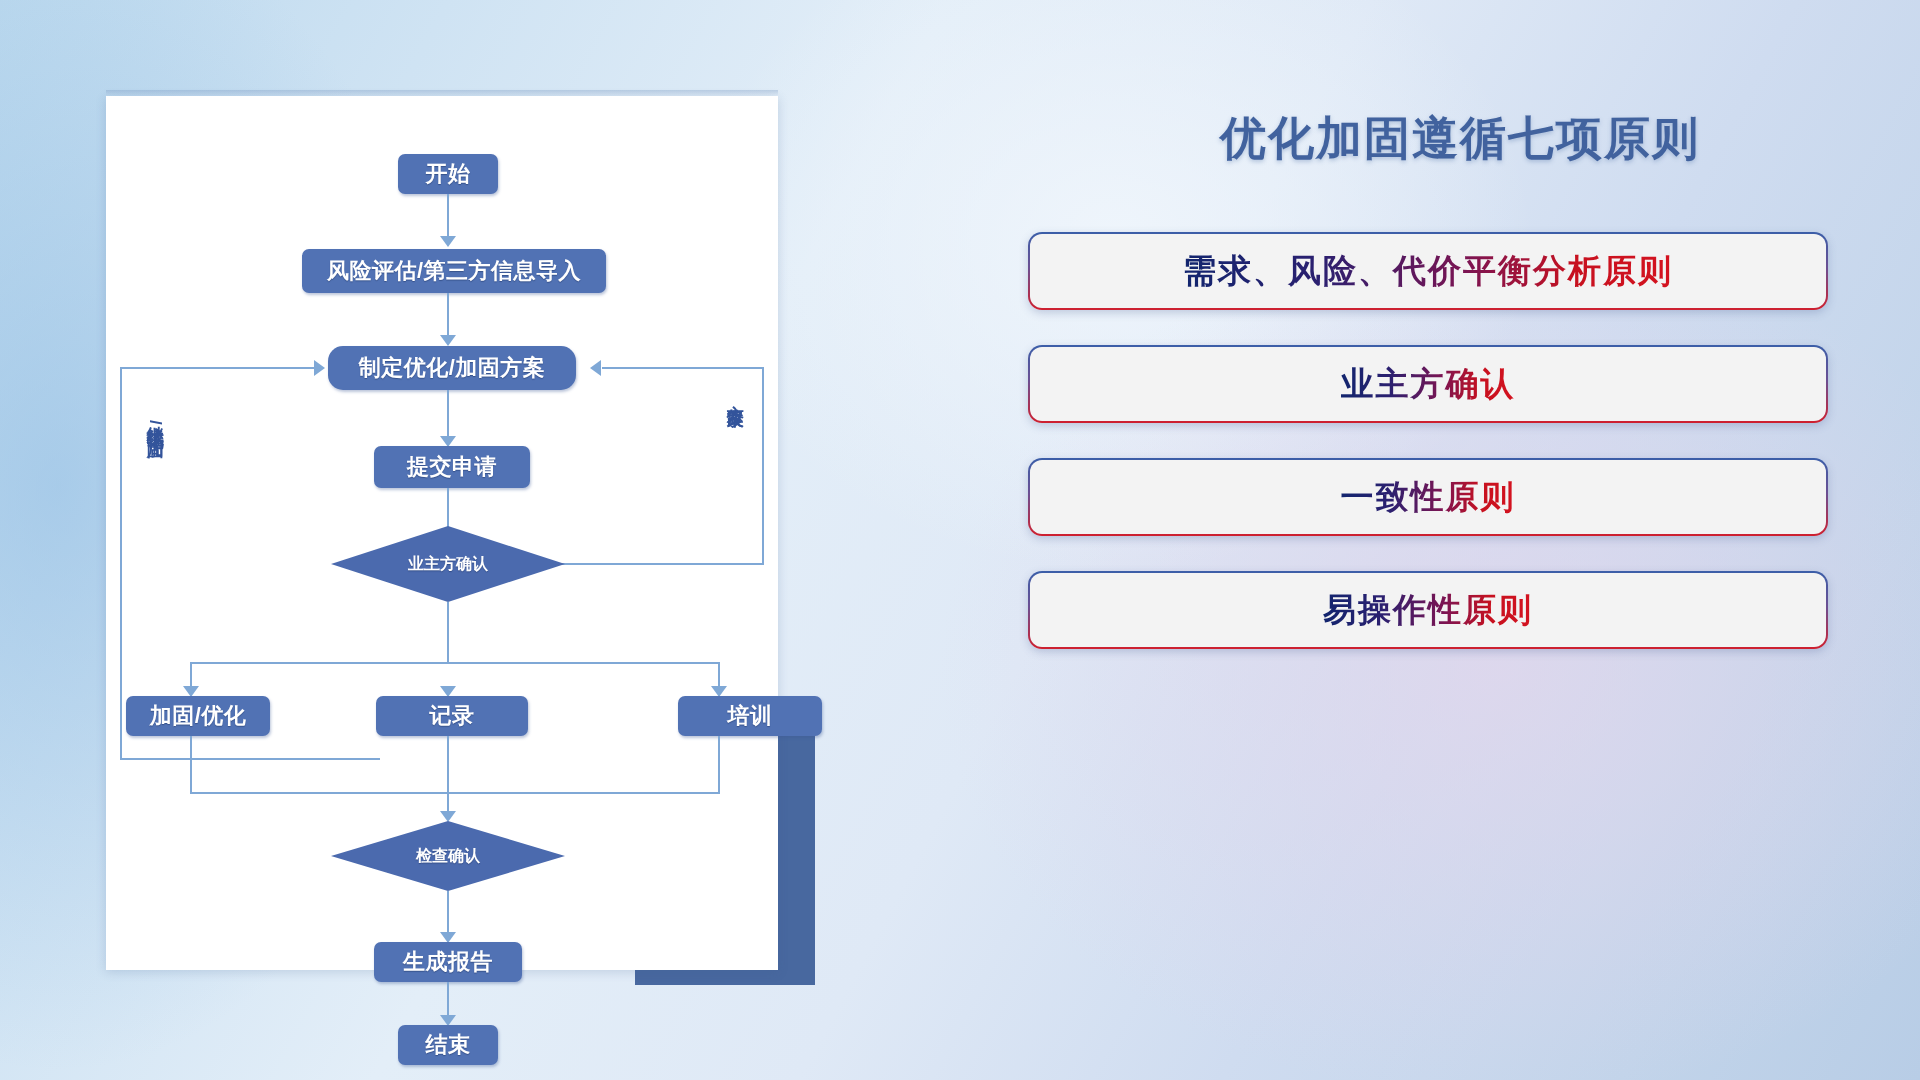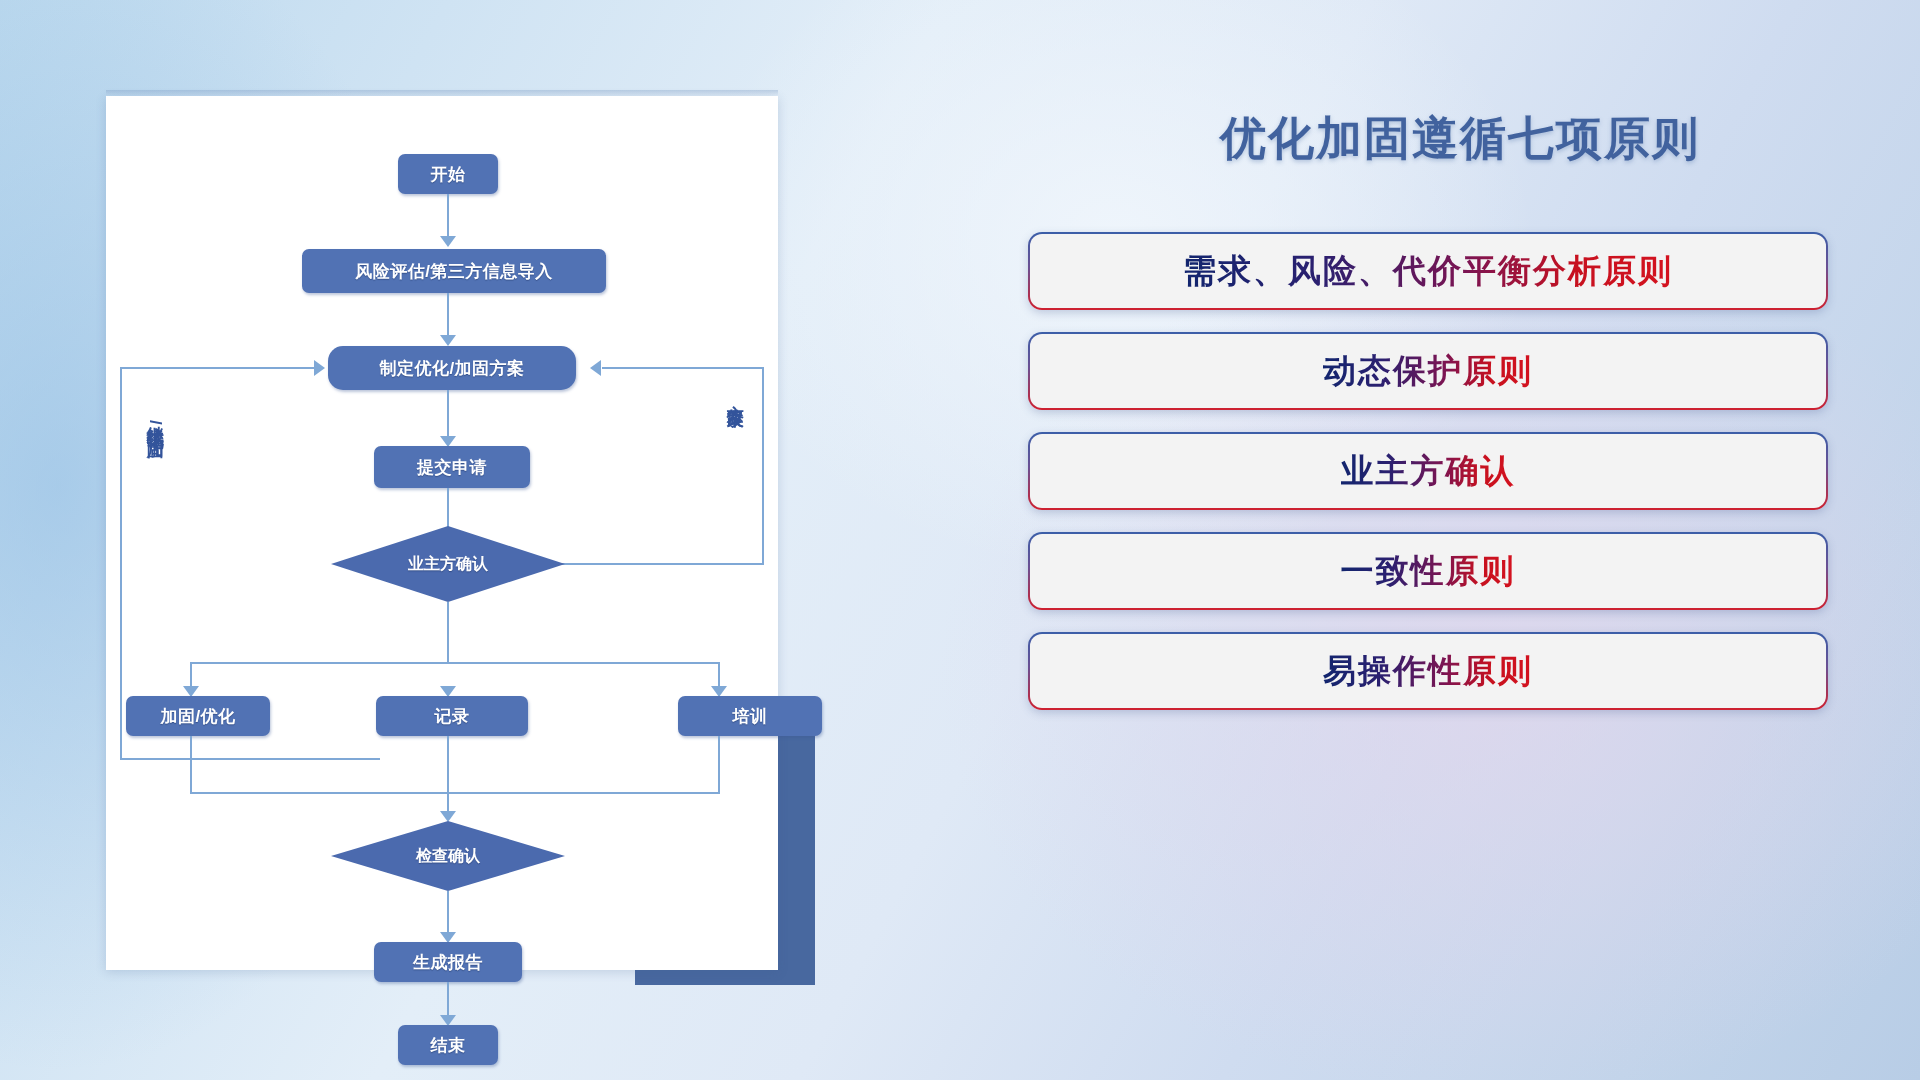--- a/index.html
+++ b/index.html
@@ -51,21 +51,21 @@
     border-radius: 7px;
     display: flex;
     align-items: center;
     justify-content: center;
     font-weight: bold;
     letter-spacing: .5px;
     text-shadow: 0 1px 1px rgba(25,45,90,.45);
     box-shadow: 1px 2px 3px rgba(60,90,150,.35);
     white-space: nowrap;
   }
-  .node.small { font-size: 17px; }
+  .node.small { font-size: 22px; }
 
   .diamond {
     position: absolute;
     background: #4b6aae;
     color: #fff;
     font-weight: bold;
     font-size: 16px;
     display: flex;
     align-items: center;
     justify-content: center;
@@ -115,21 +115,21 @@
     text-shadow: 0 2px 4px rgba(110,140,185,.45);
   }
   #principles-list {
     position: absolute;
     left: 28px; top: 232px;
     width: 800px;
   }
   .principle-row {
     position: relative;
     height: 78px;
-    margin-bottom: 22px;
+    margin-bottom: 35px;
     padding: 2px;
     border-radius: 14px;
     background: linear-gradient(180deg, #3b5ea8 0%, #6a4f93 45%, #cf1f2e 100%);
     box-shadow: 0 3px 8px rgba(90,110,160,.30);
   }
   .principle-inner {
     height: 100%;
     width: 100%;
     border-radius: 12px;
     background: #f3f3f3;
@@ -232,25 +232,20 @@
 
   <div id="principles-list">
 
     <div class="principle-row">
       <div class="principle-inner">
         <span class="principle-text">需求、风险、代价平衡分析原则</span>
       </div>
     </div>
 
 
-    <div class="principle-row">
-      <div class="principle-inner">
-        <span class="principle-text">动态保护原则</span>
-      </div>
-    </div>
 
     <div class="principle-row">
       <div class="principle-inner">
         <span class="principle-text">业主方确认</span>
       </div>
     </div>
 
     <div class="principle-row">
       <div class="principle-inner">
         <span class="principle-text">一致性原则</span>

